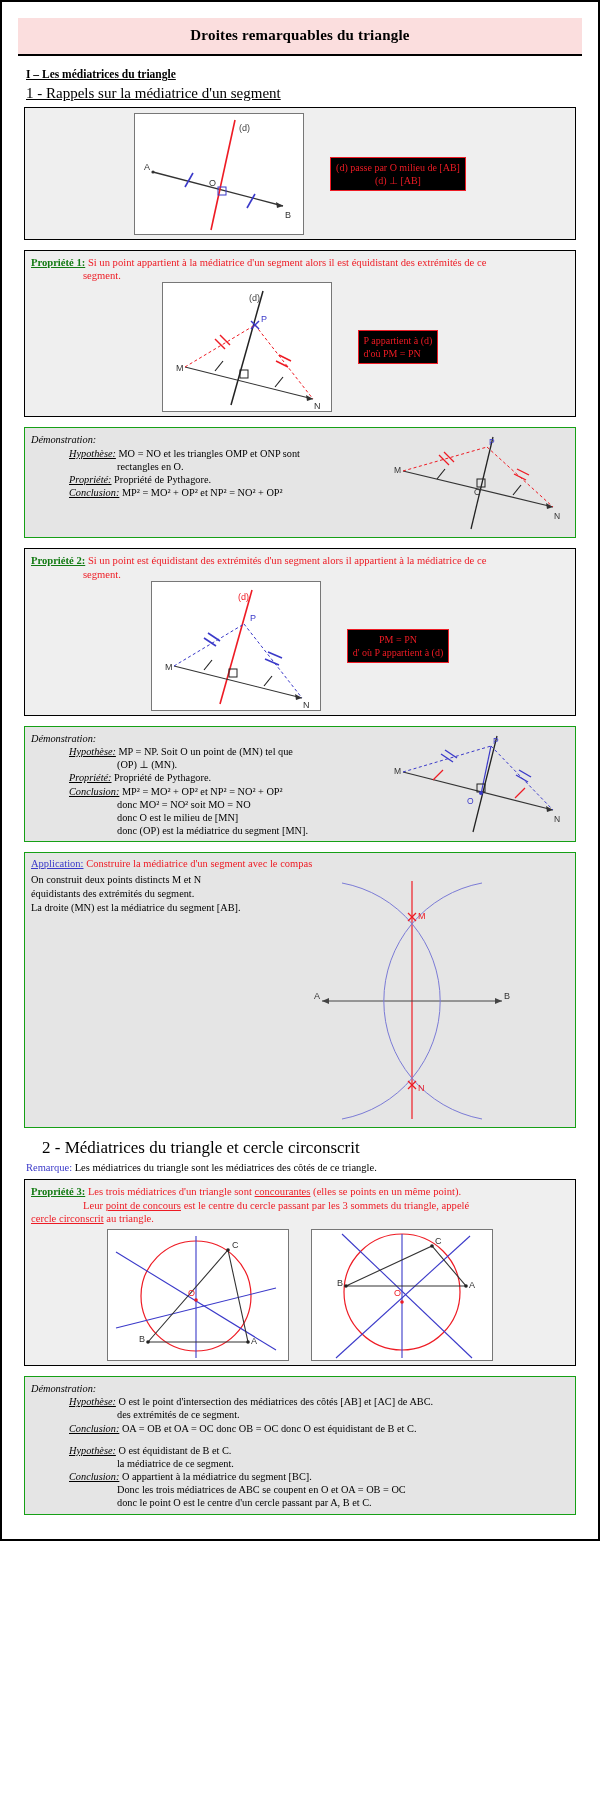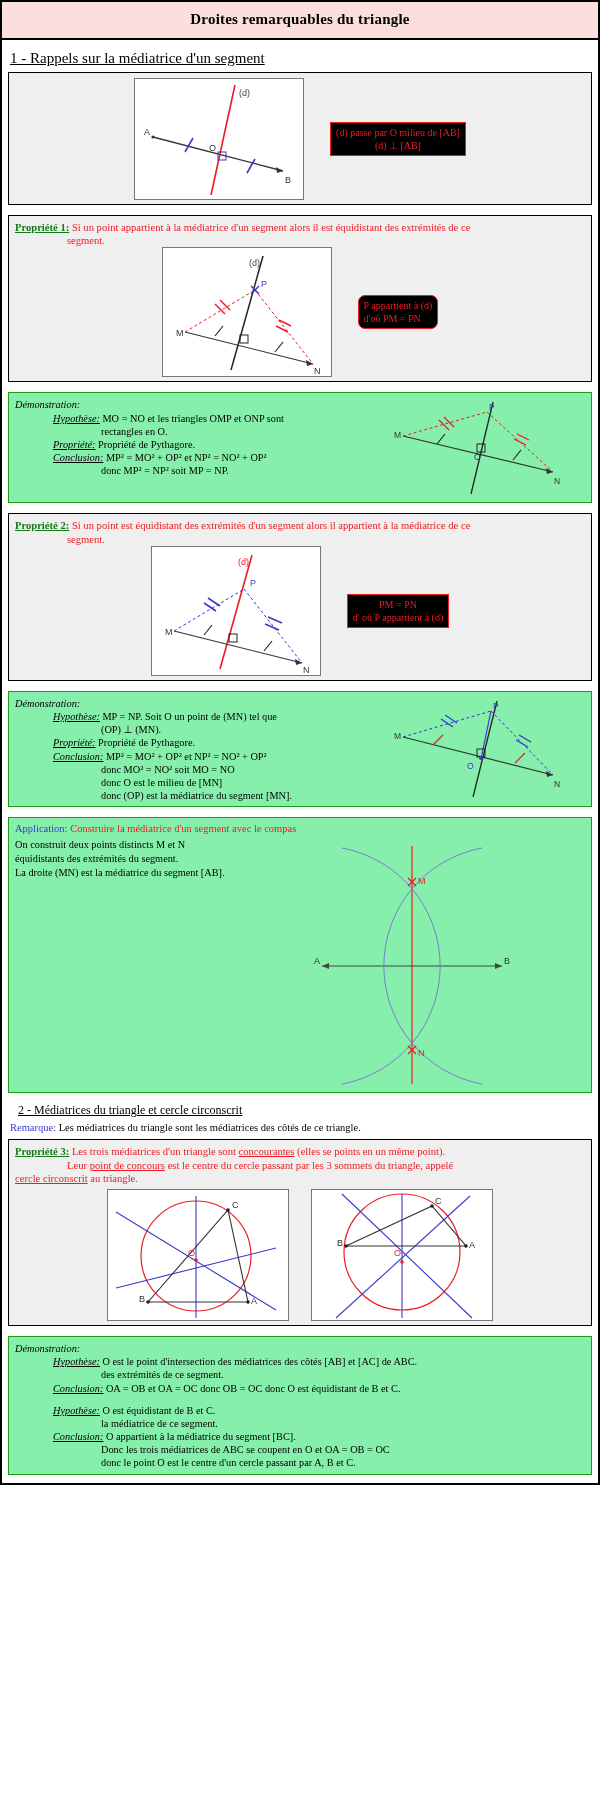--- a/index.html
+++ b/index.html
@@ -1,59 +1,60 @@
 <!DOCTYPE html>
 <html><head>
 <meta charset="utf-8">
 <style>
   html,body{margin:0;padding:0;background:#fff;}
   body{width:600px;font-family:"Liberation Serif",serif;color:#000;}
-  .page{width:600px;box-sizing:border-box;border:2px solid #000;padding:0;}
+  .page{width:600px;box-sizing:border-box;border:2px solid #000;padding:16px;}
   .title-bar{background:#fbdede;border-bottom:2px solid #000;padding:9px 0 10px 0;text-align:center;}
   .title-bar .t{font-size:15px;font-weight:bold;letter-spacing:.2px;}
   .body-area{padding:8px 6px 6px 6px;}
   .h1{font-size:11.5px;font-weight:bold;text-decoration:underline;margin:4px 0 5px 2px;}
   .h2{font-size:15px;text-decoration:underline;margin:2px 0 5px 2px;}
-  .sub-h{font-size:12px;margin:8px 0 4px 10px;text-decoration:underline;}
+  .sub-h{font-size:17px;margin:8px 0 4px 18px;}
   .remark{font-size:10.5px;margin:4px 0 6px 2px;}
   .remark .lab{color:#3a39c9;}
   .box{border:1px solid #000;background:#efefef;margin:0 0 10px 0;padding:5px 6px 4px 6px;box-sizing:border-box;}
-  .box.green{border:1px solid #16a016;background:#86efac;}
+  .box.green{border:1px solid #16a016;background:#e5e5e5;}
   .lab-green{color:#127a12;font-weight:bold;text-decoration:underline;}
   .stmt{font-size:10.6px;line-height:1.25;color:#ee1b24;}
   .stmt .ind{display:block;padding-left:52px;}
   .u{text-decoration:underline;}
   .fig{border:1px solid #777;background:#fff;}
   .note{border:1px solid #ee1b24;color:#ee1b24;font-size:10px;padding:3px 5px;text-align:center;line-height:1.3;background:#000000;}
-  .note.left{text-align:left;border-radius:7px;}
+  .note.left{text-align:left;}
   .row{display:flex;align-items:center;justify-content:center;gap:26px;}
   .demo{font-family:"Liberation Serif",serif;font-size:10.3px;line-height:1.28;}
   .demo .hdr{font-style:italic;}
   .demo .line{padding-left:38px;}
   .demo .line2{padding-left:86px;}
   .demo .key{font-style:italic;text-decoration:underline;}
   .demo-flex{display:flex;align-items:flex-start;gap:4px;}
   .demo-flex .txt{flex:0 0 330px;}
   .demo-flex .pic{flex:1;display:flex;justify-content:center;align-items:flex-start;}
   .app-title{font-size:10.5px;margin-bottom:4px;}
-  .app-title .lab{color:#3a39c9;}
+  .app-title .lab{color:#3a39c9;text-decoration:underline;}
   .app-title .bd{color:#ee1b24;}
   .app-text{font-size:10.3px;line-height:1.35;}
 </style>
 </head>
 <body>
 
 <div class="page">
 
   <div class="title-bar">
     <div class="t">Droites remarquables du triangle</div>
   </div>
 
   <div class="body-area">
 
+    <div class="h1">I – Les médiatrices du triangle</div>
     <div class="h2">1 - Rappels sur la médiatrice d'un segment</div>
 
     <div class="box">
       <div class="row">
         <svg class="fig" width="168" height="120" viewBox="0 0 168 120">
           <line x1="18" y1="58" x2="148" y2="92" stroke="#333" stroke-width="1.3"></line>
           <polygon points="148,92 141,88 142,94" fill="#333"></polygon>
           <circle cx="18" cy="58" r="1.6" fill="#333"></circle>
           <line x1="100" y1="6" x2="76" y2="116" stroke="#ee1b24" stroke-width="1.6"></line>
           <rect x="83" y="73" width="8" height="8" fill="none" stroke="#3a39c9" stroke-width="1"></rect>
@@ -106,21 +107,20 @@
     </div>
 
     <div class="box green">
       <div class="demo-flex">
         <div class="txt demo">
           <div class="hdr">Démonstration:</div>
           <div class="line"><span class="key">Hypothèse:</span> <span>MO = NO et les triangles OMP et ONP sont</span></div>
           <div class="line2">rectangles en O.</div>
           <div class="line"><span class="key">Propriété:</span> <span>Propriété de Pythagore.</span></div>
           <div class="line"><span class="key">Conclusion:</span> <span>MP² = MO² + OP²  et  NP² = NO² + OP²</span></div>
-          <div class="line2">donc MP² = NP²  soit MP = NP.</div>
         </div>
         <div class="pic">
           <svg width="200" height="100" viewBox="0 0 200 100">
             <line x1="126" y1="4" x2="104" y2="96" stroke="#222" stroke-width="1.3"></line>
             <line x1="36" y1="38" x2="186" y2="74" stroke="#333" stroke-width="1.2"></line>
             <polygon points="186,74 179,70 180,76" fill="#333"></polygon>
             <line x1="36" y1="38" x2="120" y2="14" stroke="#ee1b24" stroke-width="1" stroke-dasharray="3,2.5"></line>
             <line x1="120" y1="14" x2="186" y2="74" stroke="#ee1b24" stroke-width="1" stroke-dasharray="3,2.5"></line>
             <line x1="72" y1="22" x2="82" y2="32" stroke="#ee1b24" stroke-width="1.3"></line>
             <line x1="77" y1="19" x2="87" y2="29" stroke="#ee1b24" stroke-width="1.3"></line>

